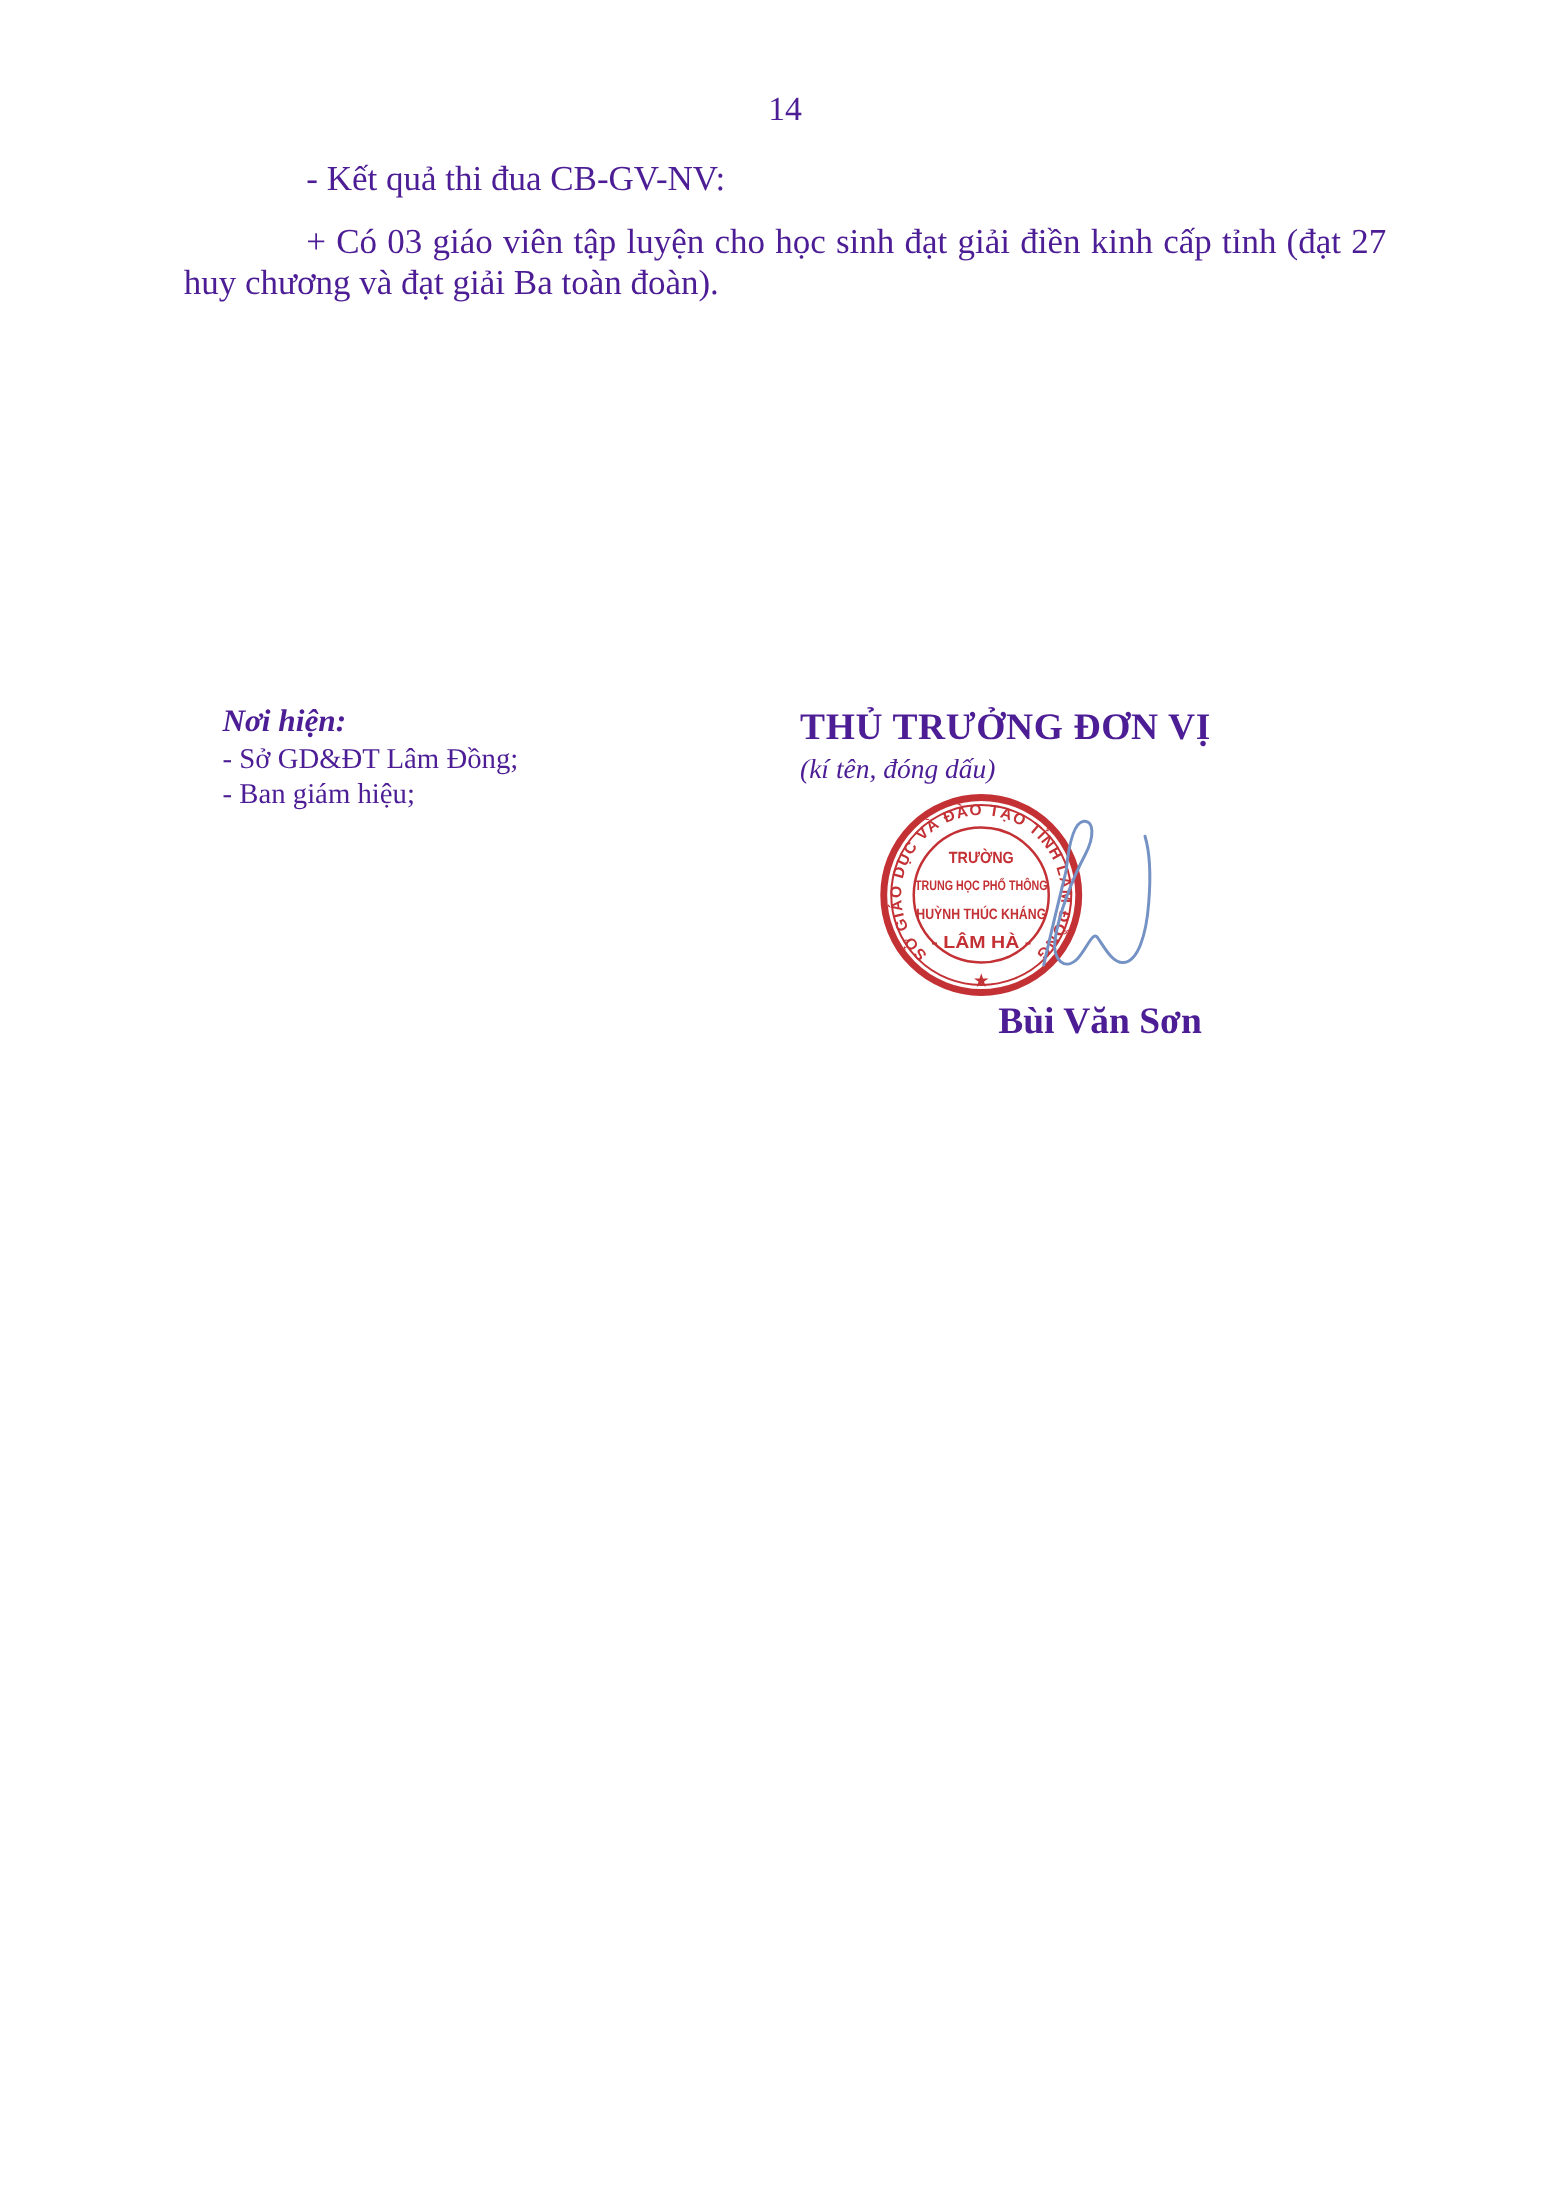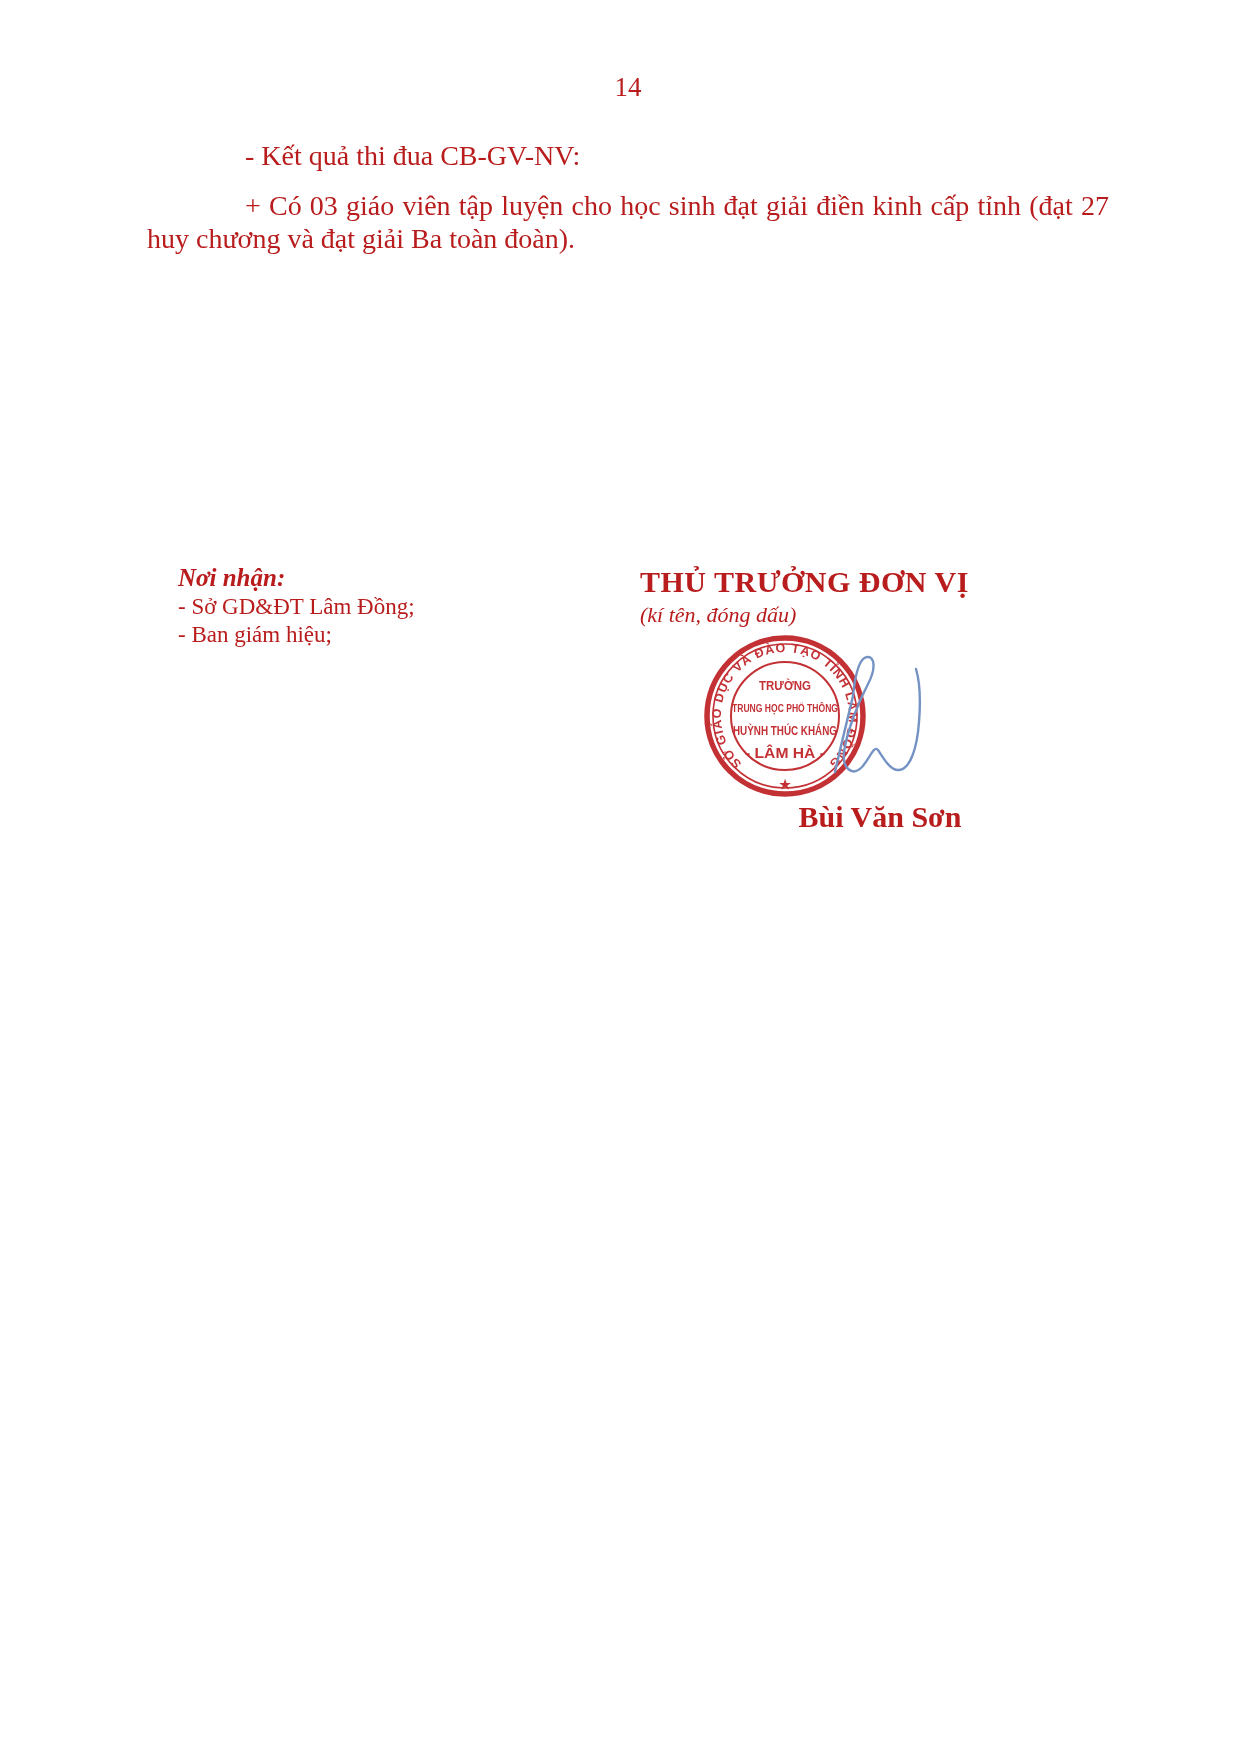--- a/index.html
+++ b/index.html
@@ -2,39 +2,39 @@
 <html><head>
 <meta charset="utf-8">
 <style>
   html, body { margin: 0; padding: 0; background: #ffffff; }
   .page {
     position: relative;
     width: 1241px;
     height: 1755px;
     background: #ffffff;
     font-family: "Liberation Serif", serif;
-    color: #b91c1c;
+    color: #4c1d95;
     overflow: hidden;
   }
   .page-number {
     position: absolute;
     top: 72px; left: 147px; width: 962px;
     text-align: center;
     font-size: 27px;
     line-height: 30px;
   }
   .body-text {
     position: absolute;
     left: 147px; top: 127px; width: 962px;
     font-size: 28px;
     line-height: 33px;
     text-align: justify;
   }
   .body-text p {
-    margin: 12px 0 17px 0;
+    margin: 0 0 17px 0;
     text-indent: 98px;
   }
   .italic-quote { font-style: italic; }
   .footer-left {
     position: absolute;
     left: 178px; top: 563px; width: 330px;
     text-align: left;
   }
   .recipients-label {
     font-weight: bold;
@@ -103,21 +103,21 @@
 <div class="page">
 
   <div class="page-number">14</div>
 
   <div class="body-text">
     <p><span>- Kết quả thi đua CB-GV-NV:</span></p>
     <p><span>+ Có 03 giáo viên tập luyện cho học sinh đạt giải điền kinh cấp tỉnh (đạt 27 huy chương và đạt giải Ba toàn đoàn).</span></p>
   </div>
 
   <div class="footer-left">
-    <div class="recipients-label">Nơi nhận:</div>
+    <div class="recipients-label">Nơi hiện:</div>
     <div class="recipient-item">- Sở GD&amp;ĐT Lâm Đồng;</div>
     <div class="recipient-item">- Ban giám hiệu;</div>
   </div>
 
   <div class="footer-right">
     <div class="signatory-title">THỦ TRƯỞNG ĐƠN VỊ</div>
     <div class="signatory-note">(kí tên, đóng dấu)</div>
   </div>
 
   <div class="stamp-wrap">

